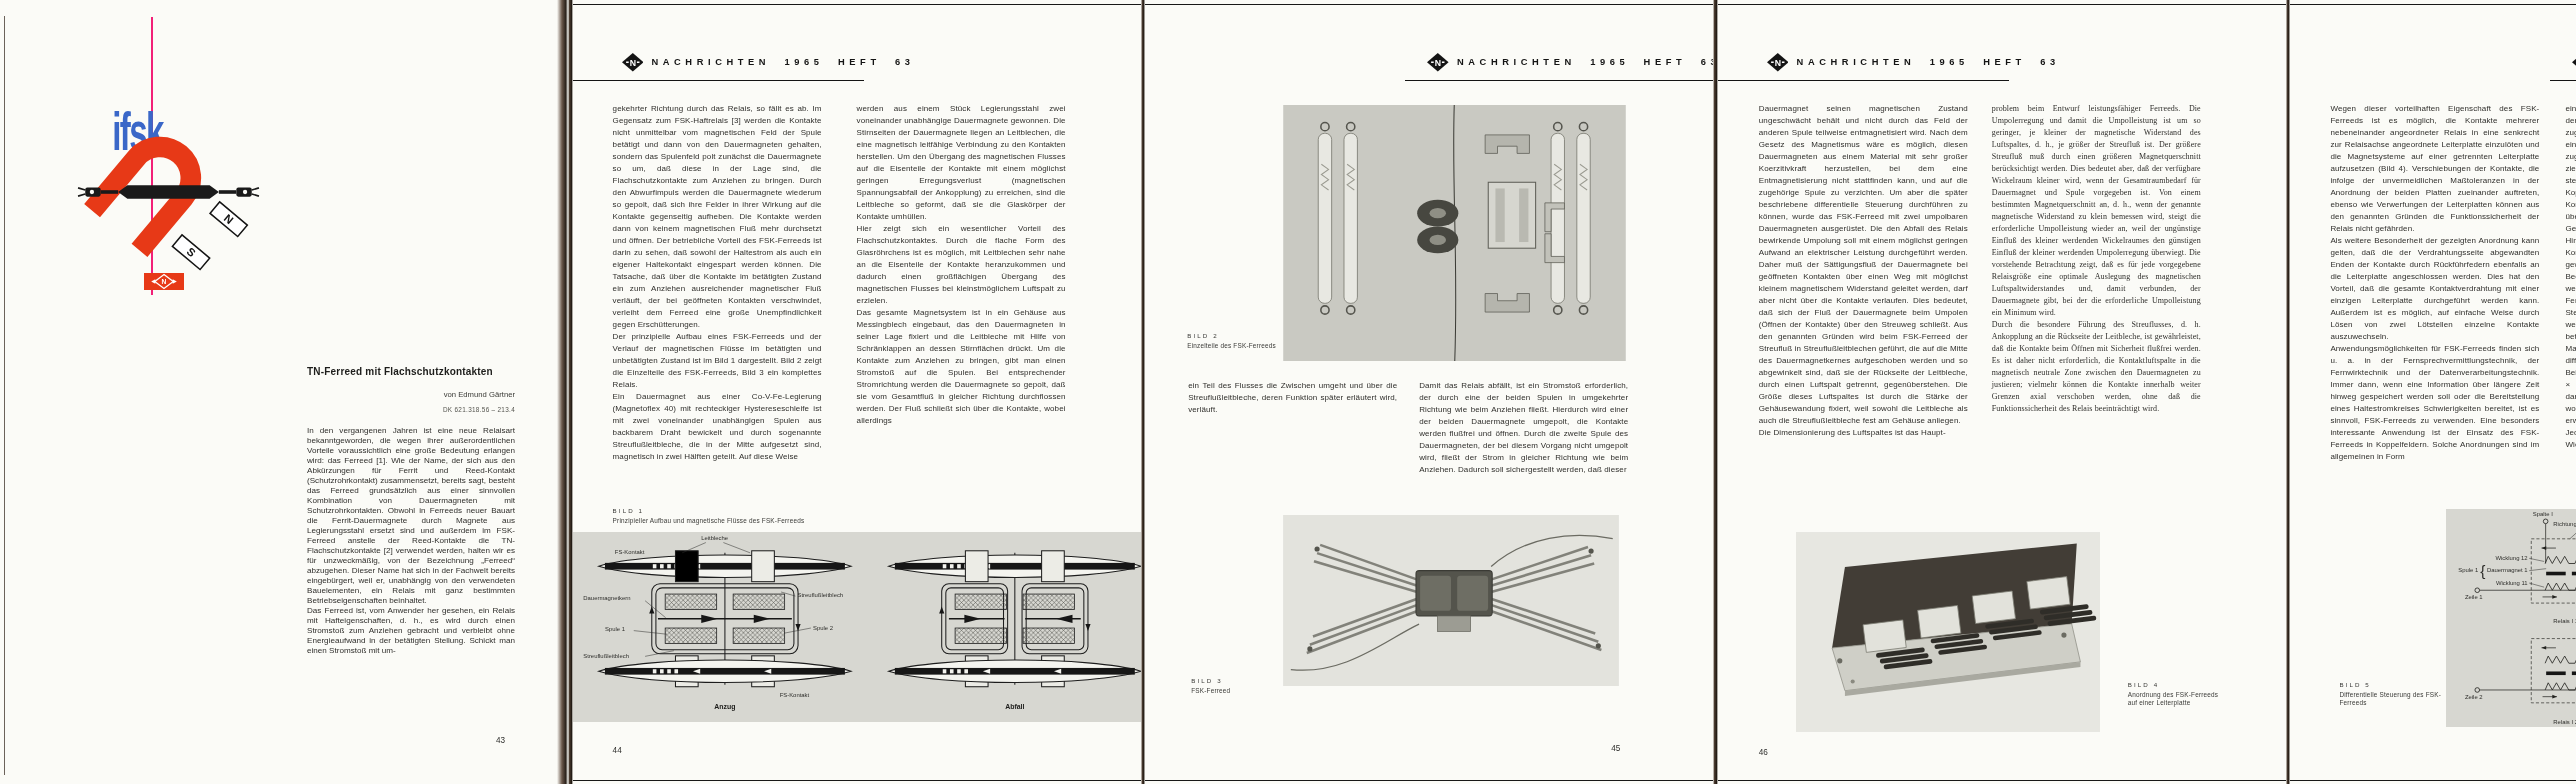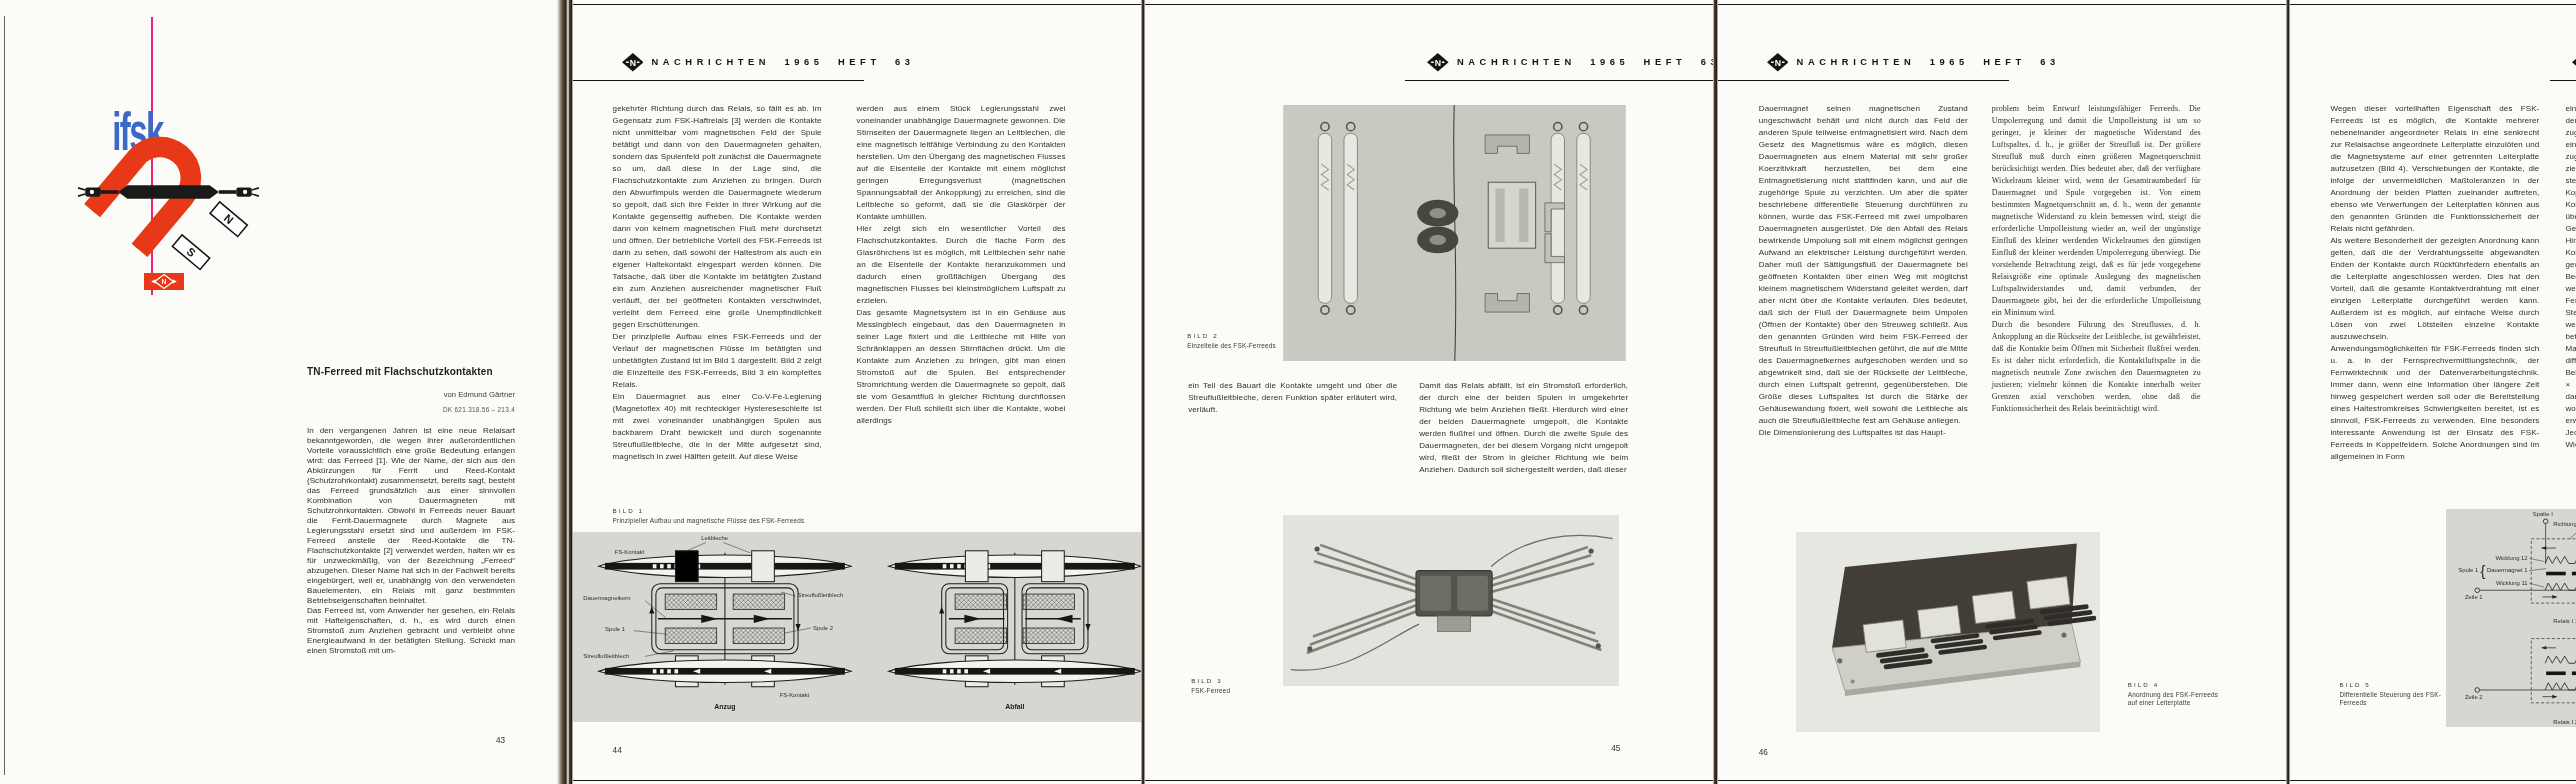--- a/index.html
+++ b/index.html
@@ -288,21 +288,21 @@
         <polygon points="508,250 520,250 520,294 546,294 546,306 508,306" fill="#c2c2ba" stroke="#5e5e56" stroke-width="1.5"></polygon>
       </svg>
     </div>
 
     <div style="position:absolute;left:42px;top:332px;">
       <div class="figlbl">BILD 2</div>
       <div class="figcap">Einzelteile des FSK-Ferreeds</div>
     </div>
 
     <div class="col" style="left:43px;top:380px;">
-      <p>ein Teil des Bauart die Kontakte umgeht und über die Streuflußleitbleche, deren Funktion später erläutert wird, verläuft.</p>
+      <p>ein Teil des Flusses die Zwischen umgeht und über die Streuflußleitbleche, deren Funktion später erläutert wird, verläuft.</p>
     </div>
     <div class="col" style="left:274px;top:380px;">
       <p>Damit das Relais abfällt, ist ein Stromstoß erforderlich, der durch eine der beiden Spulen in umgekehrter Richtung wie beim Anziehen fließt. Hierdurch wird einer der beiden Dauermagnete umgepolt, die Kontakte werden flußfrei und öffnen. Durch die zweite Spule des Dauermagneten, der bei diesem Vorgang nicht umgepolt wird, fließt der Strom in gleicher Richtung wie beim Anziehen. Dadurch soll sichergestellt werden, daß dieser</p>
     </div>
 
     <div class="photo" style="left:138px;top:515px;width:336px;height:171px;">
       <svg width="336" height="171" viewBox="0 0 652 332">
         <rect width="652" height="332" fill="#e3e3dd"></rect>
         <g stroke="#82827a" stroke-width="5">
           <line x1="262" y1="126" x2="72" y2="58"></line>

